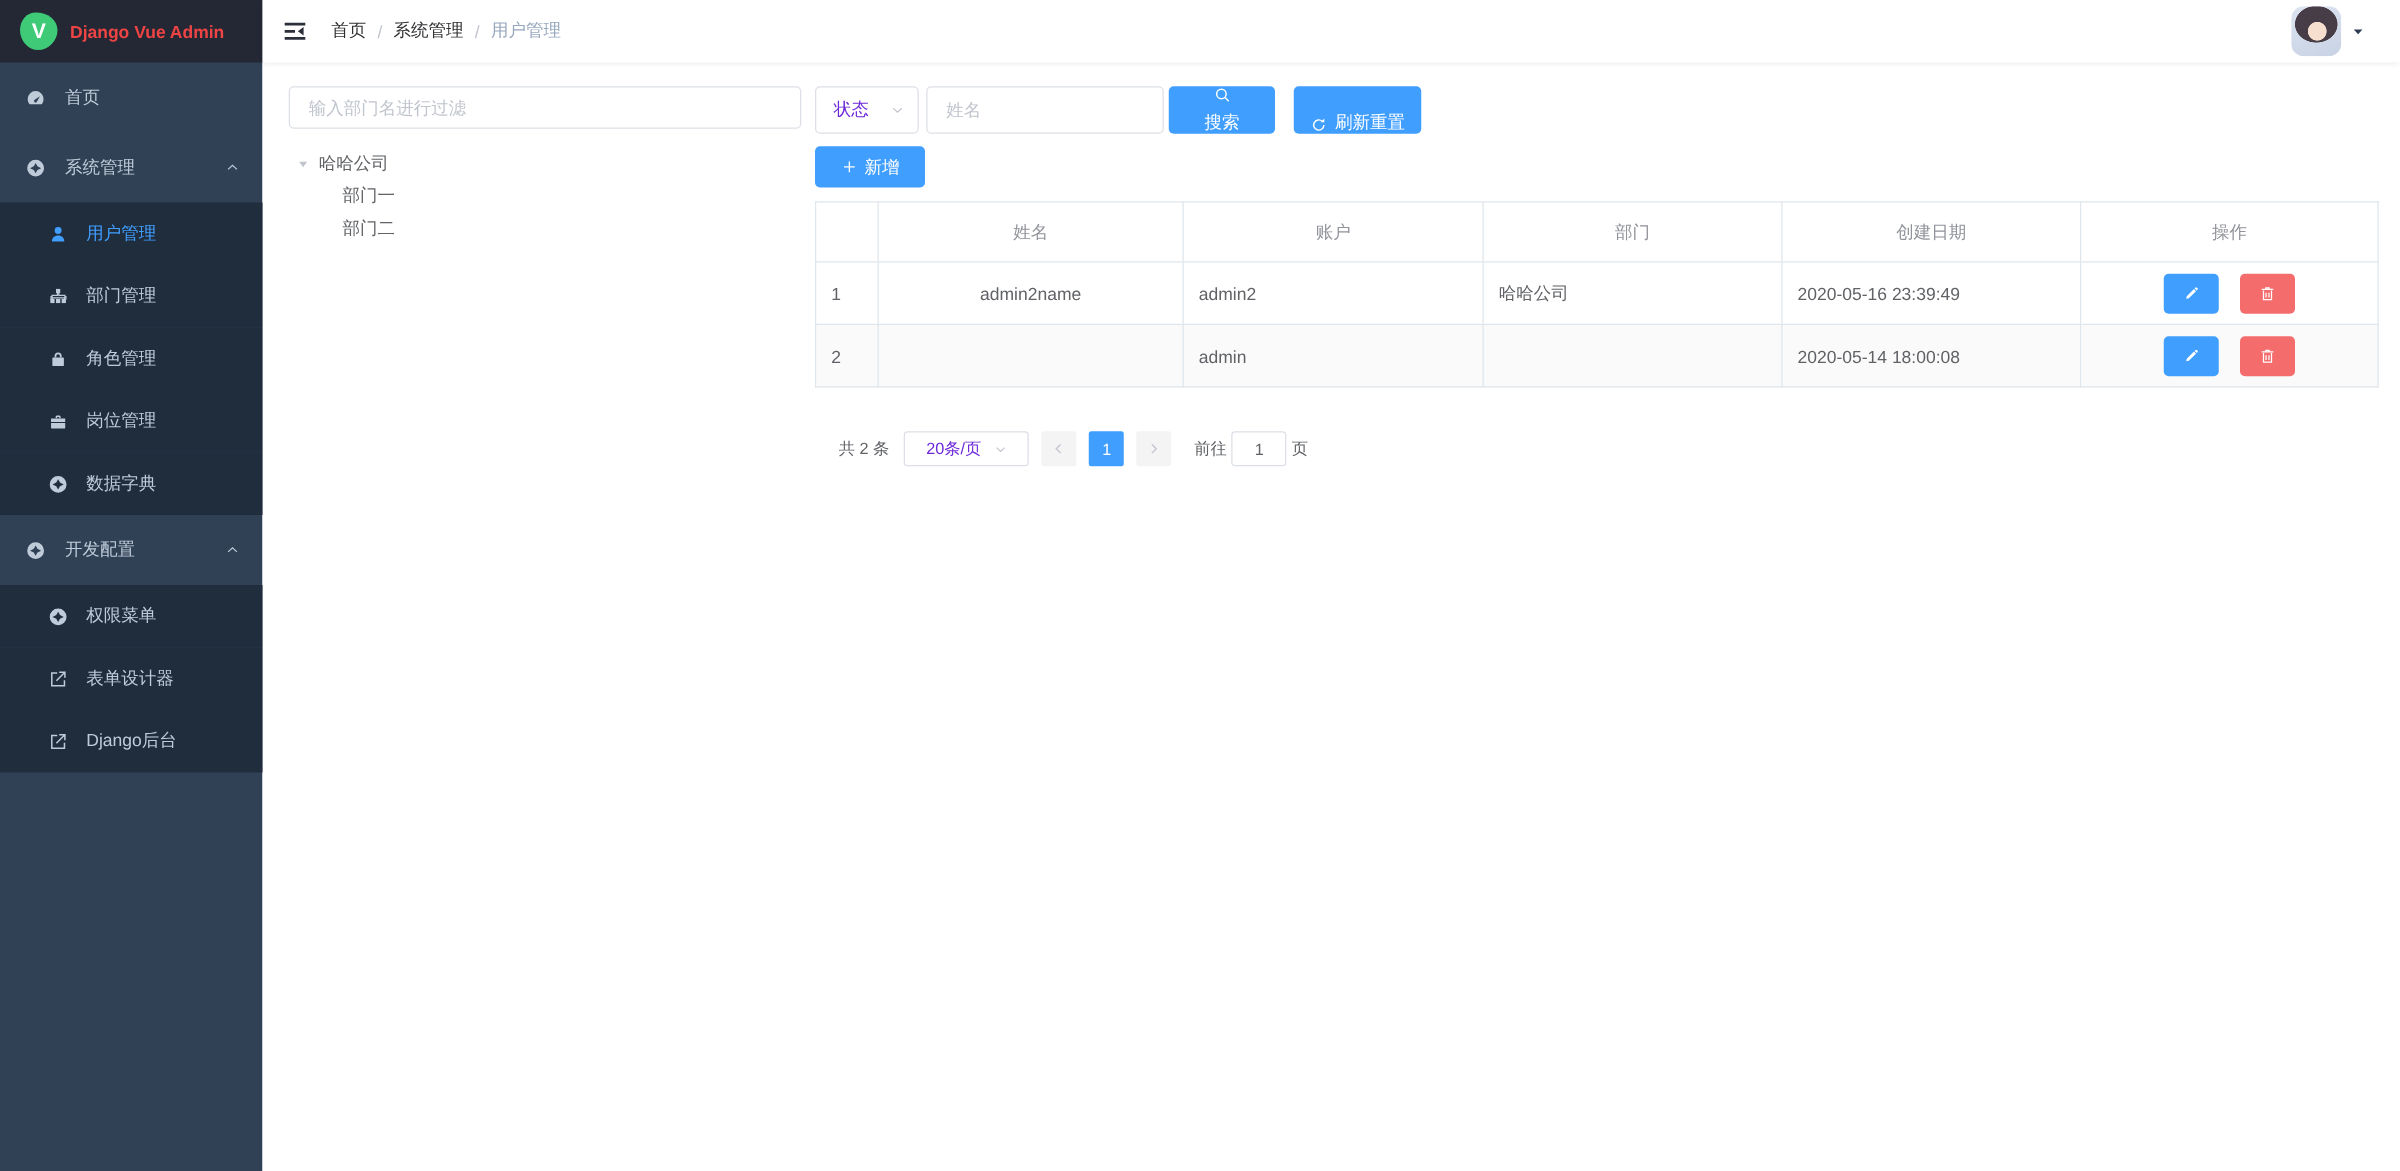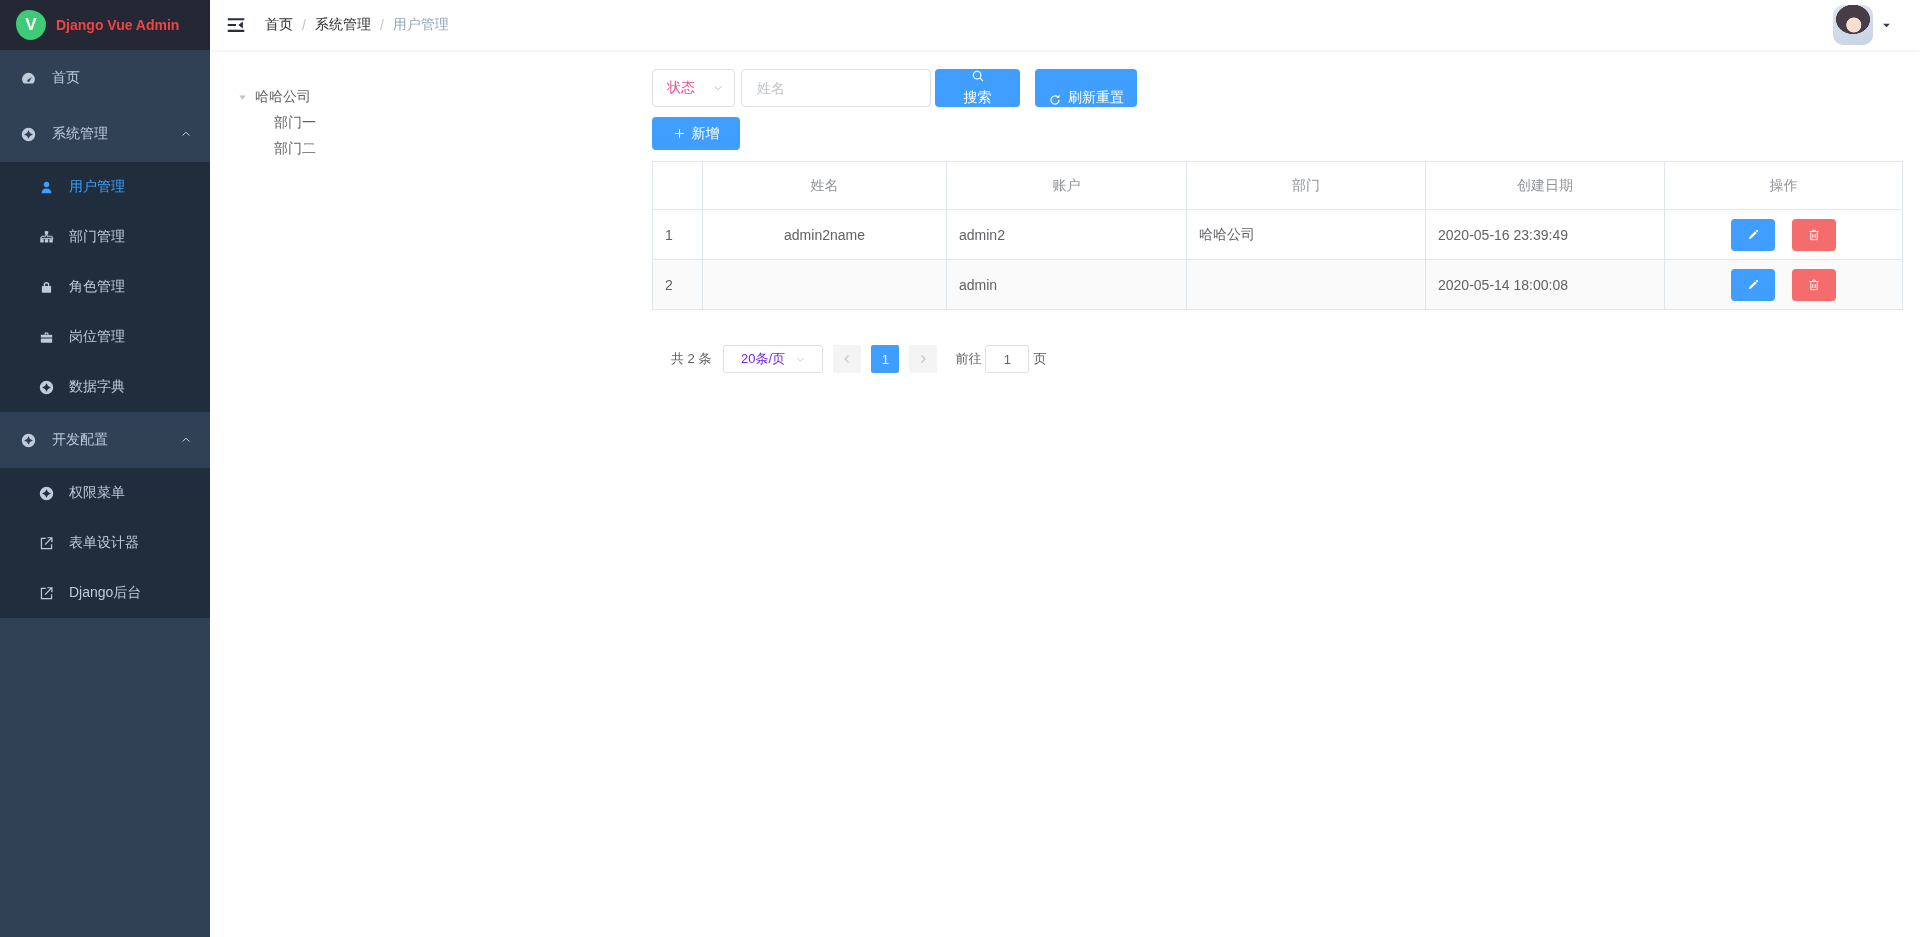--- a/index.html
+++ b/index.html
@@ -50,21 +50,21 @@
   .filter-input::placeholder { color:#c0c4cc; }
   .tree { margin-top:15px; }
   .tree-node { height:26px; display:flex; align-items:center; gap:6px; padding-left:6px; color:#606266; cursor:pointer; }
   .tree-caret { color:#c0c4cc; width:12px; }
   .tree-node.child { padding-left:43px; }
 
   
   .right-col { flex:1; margin-left:11px; margin-right:17px; }
   .toolbar { display:flex; align-items:center; }
   .fake-select { width:83px; height:38px; border:1px solid #dcdfe6; border-radius:4px; display:flex; align-items:center;
-    justify-content:space-between; padding:0 10px 0 14px; color:#ec4899; cursor:pointer; background:#fff; }
+    justify-content:space-between; padding:0 10px 0 14px; color:#6d28d9; cursor:pointer; background:#fff; }
   .name-input { width:190px; height:38px; margin-left:6px; border:1px solid #dcdfe6; border-radius:4px;
     padding:0 15px; font-size:14px; color:#606266; outline:none; font-family:inherit; }
   .name-input::placeholder { color:#c0c4cc; }
   .btn { display:inline-flex; align-items:center; justify-content:center; gap:6px; background:#409eff; color:#fff;
     border:none; border-radius:4px; font-size:14px; height:38px; cursor:pointer; font-family:inherit; }
   .btn-search { width:85px; margin-left:4px;flex-direction:column; }
   .btn-reset { width:102px; margin-left:15px;align-items:flex-end; }
   .add-row { margin-top:10px; }
   .btn-add { width:88px; height:33px; }
 
@@ -241,20 +241,21 @@
         <svg viewBox="0 0 24 24" width="11" height="11" fill="currentColor">
             <path d="M4.5 8h15L12 16z"></path>
           </svg>
       </span>
     </div>
   </header>
 
   <div class="content">
 
     <section class="left-col">
+      <input class="filter-input" type="text" placeholder="输入部门名进行过滤" style="">
       <div class="tree">
         <div class="tree-node">
           <span class="tree-caret">
             <svg viewBox="0 0 24 24" width="11" height="11" fill="currentColor">
                 <path d="M5 7.5h14L12 17z"></path>
               </svg>
           </span>
           <span>哈哈公司</span>
         </div>
         <div class="tree-node child">

